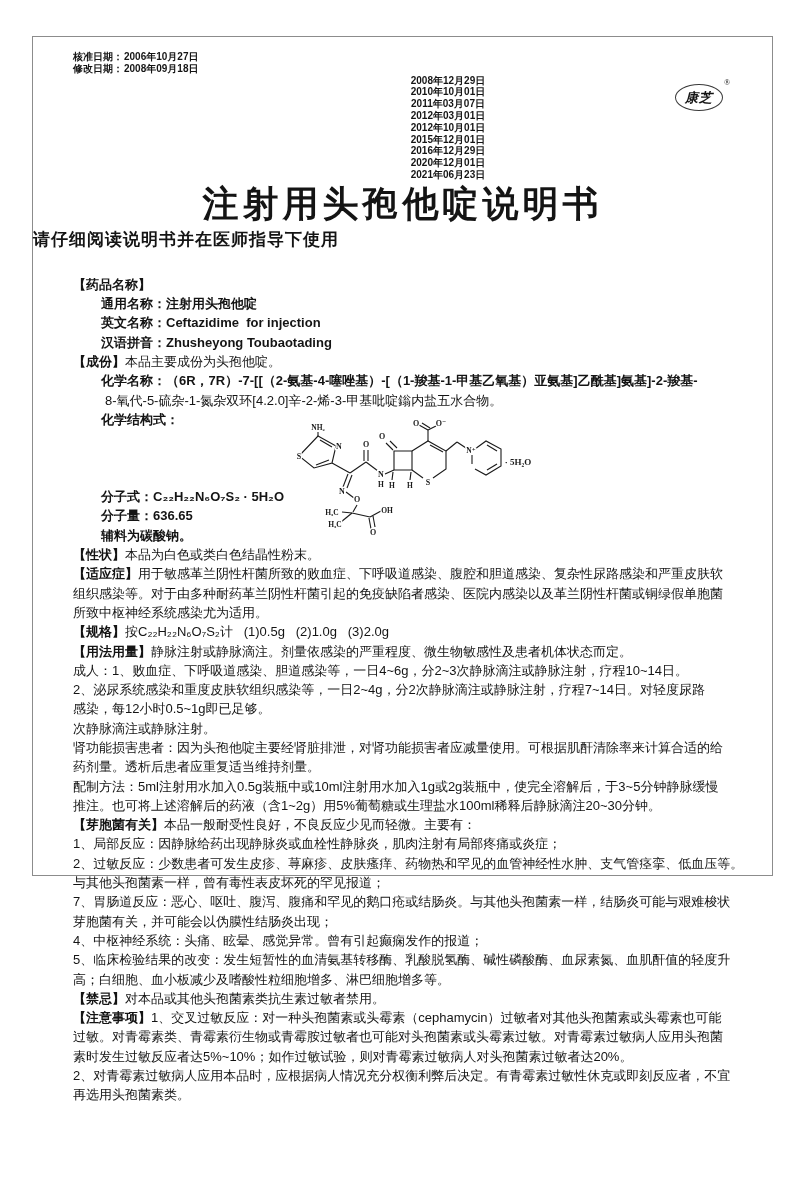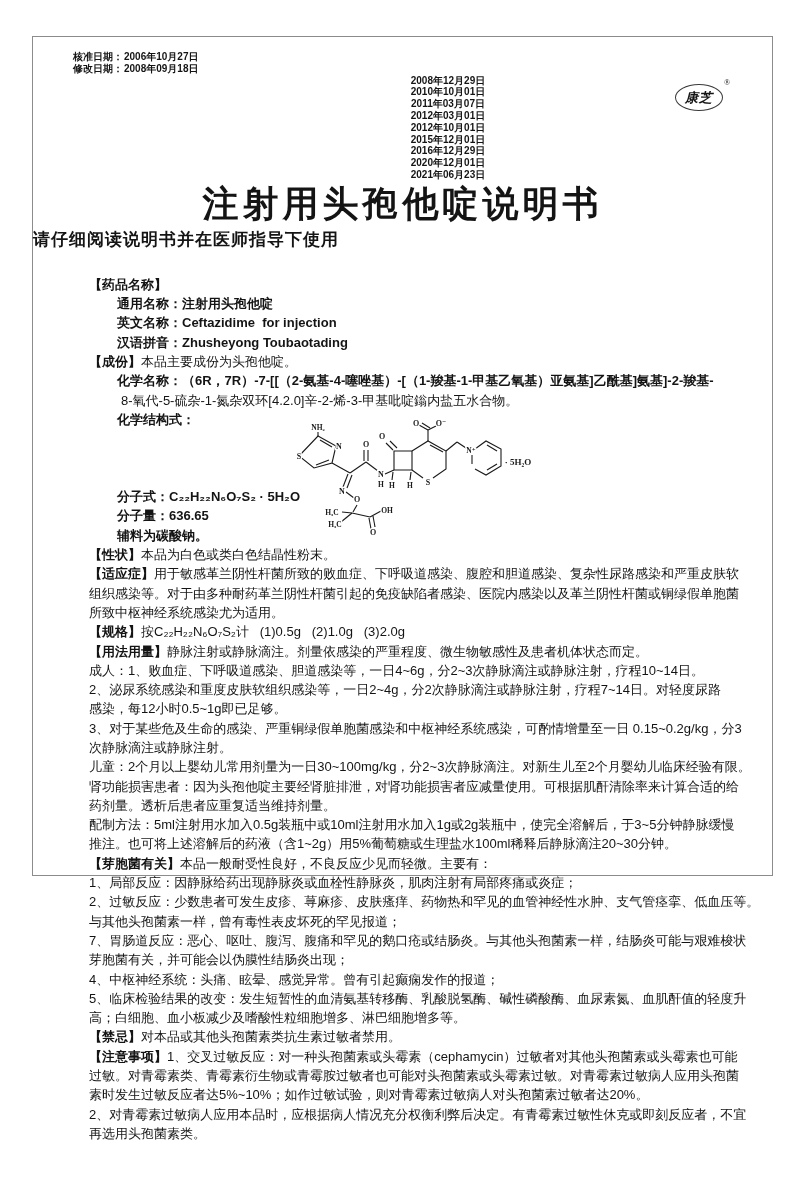--- a/index.html
+++ b/index.html
@@ -24,21 +24,21 @@
     display:flex;align-items:center;justify-content:center;
     font-family:"Liberation Serif","DejaVu Serif",serif;
     font-style:italic;font-weight:bold;font-size:13px;letter-spacing:1px;
   }
   .logo-reg{position:absolute;top:-7px;right:-9px;font-size:8px;font-style:normal;font-weight:normal;}
   
   .title{text-align:center;font-size:36px;font-weight:bold;letter-spacing:4px;line-height:46px;}
   .subtitle{margin-top:2px;text-align:left;font-size:17px;font-weight:bold;letter-spacing:1px;line-height:22px;}
   
   #body{margin:24px 26px 0 40px;font-size:13px;line-height:19.3px;}
-  .bl{white-space:pre;margin-left:16px;}
+  .bl{white-space:pre;}
   .bl b{font-weight:bold;}
   .i1{padding-left:28px;font-weight:bold;}
   .i2{padding-left:32px;}
   .gapline{font-size:0;line-height:0;}
   
   .structure{position:absolute;left:253px;top:382px;}
   .structure path, .structure line{stroke:#1a1a1a;stroke-width:1.1;fill:none;}
   .structure text{
     font-family:"Liberation Serif","DejaVu Serif",serif;font-weight:bold;
     fill:#1a1a1a;text-anchor:middle;
@@ -93,23 +93,21 @@
       <div class="bl i1">辅料为碳酸钠。</div>
       <div class="bl"><b>【性状】</b>本品为白色或类白色结晶性粉末。</div>
       <div class="bl"><b>【适应症】</b>用于敏感革兰阴性杆菌所致的败血症、下呼吸道感染、腹腔和胆道感染、复杂性尿路感染和严重皮肤软</div>
       <div class="bl">组织感染等。对于由多种耐药革兰阴性杆菌引起的免疫缺陷者感染、医院内感染以及革兰阴性杆菌或铜绿假单胞菌</div>
       <div class="bl">所致中枢神经系统感染尤为适用。</div>
       <div class="bl"><b>【规格】</b>按C₂₂H₂₂N₆O₇S₂计   (1)0.5g   (2)1.0g   (3)2.0g</div>
       <div class="bl"><b>【用法用量】</b>静脉注射或静脉滴注。剂量依感染的严重程度、微生物敏感性及患者机体状态而定。</div>
       <div class="bl">成人：1、败血症、下呼吸道感染、胆道感染等，一日4~6g，分2~3次静脉滴注或静脉注射，疗程10~14日。</div>
       <div class="bl">2、泌尿系统感染和重度皮肤软组织感染等，一日2~4g，分2次静脉滴注或静脉注射，疗程7~14日。对轻度尿路</div>
       <div class="bl">感染，每12小时0.5~1g即已足够。</div>
-      <div class="bl">3、对于某些危及生命的感染、严重铜绿假单胞菌感染和中枢神经系统感染，可酌情增量至一日 0.15~0.2g/kg，分3</div>
       <div class="bl">次静脉滴注或静脉注射。</div>
-      <div class="bl">儿童：2个月以上婴幼儿常用剂量为一日30~100mg/kg，分2~3次静脉滴注。对新生儿至2个月婴幼儿临床经验有限。</div>
       <div class="bl">肾功能损害患者：因为头孢他啶主要经肾脏排泄，对肾功能损害者应减量使用。可根据肌酐清除率来计算合适的给</div>
       <div class="bl">药剂量。透析后患者应重复适当维持剂量。</div>
       <div class="bl">配制方法：5ml注射用水加入0.5g装瓶中或10ml注射用水加入1g或2g装瓶中，使完全溶解后，于3~5分钟静脉缓慢</div>
       <div class="bl">推注。也可将上述溶解后的药液（含1~2g）用5%葡萄糖或生理盐水100ml稀释后静脉滴注20~30分钟。</div>
       <div class="bl"><b>【芽胞菌有关】</b>本品一般耐受性良好，不良反应少见而轻微。主要有：</div>
       <div class="bl">1、局部反应：因静脉给药出现静脉炎或血栓性静脉炎，肌肉注射有局部疼痛或炎症；</div>
       <div class="bl">2、过敏反应：少数患者可发生皮疹、荨麻疹、皮肤瘙痒、药物热和罕见的血管神经性水肿、支气管痉挛、低血压等。</div>
       <div class="bl">与其他头孢菌素一样，曾有毒性表皮坏死的罕见报道；</div>
       <div class="bl">7、胃肠道反应：恶心、呕吐、腹泻、腹痛和罕见的鹅口疮或结肠炎。与其他头孢菌素一样，结肠炎可能与艰难梭状</div>
       <div class="bl">芽胞菌有关，并可能会以伪膜性结肠炎出现；</div>

